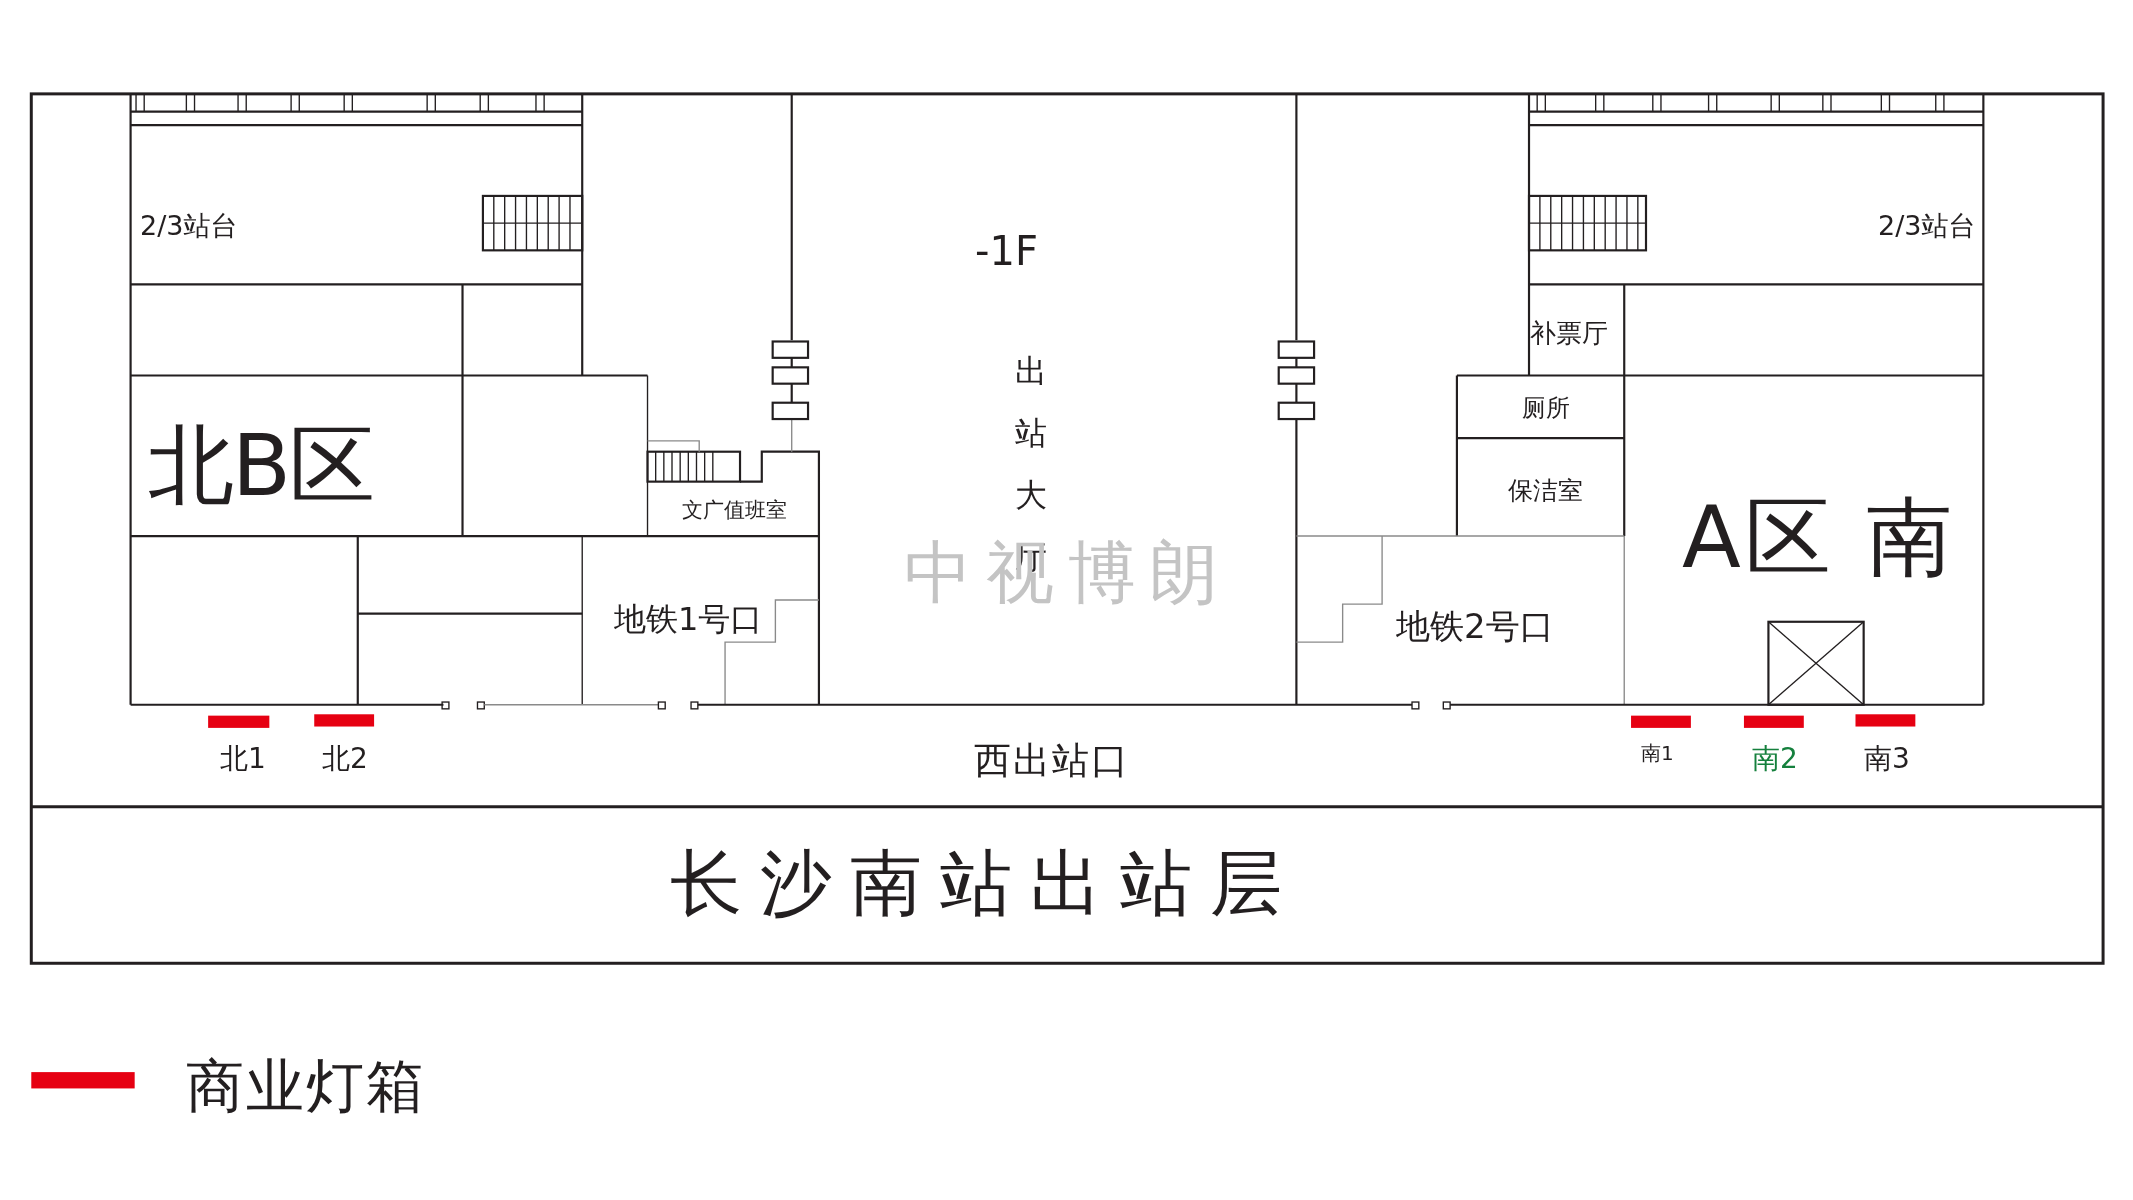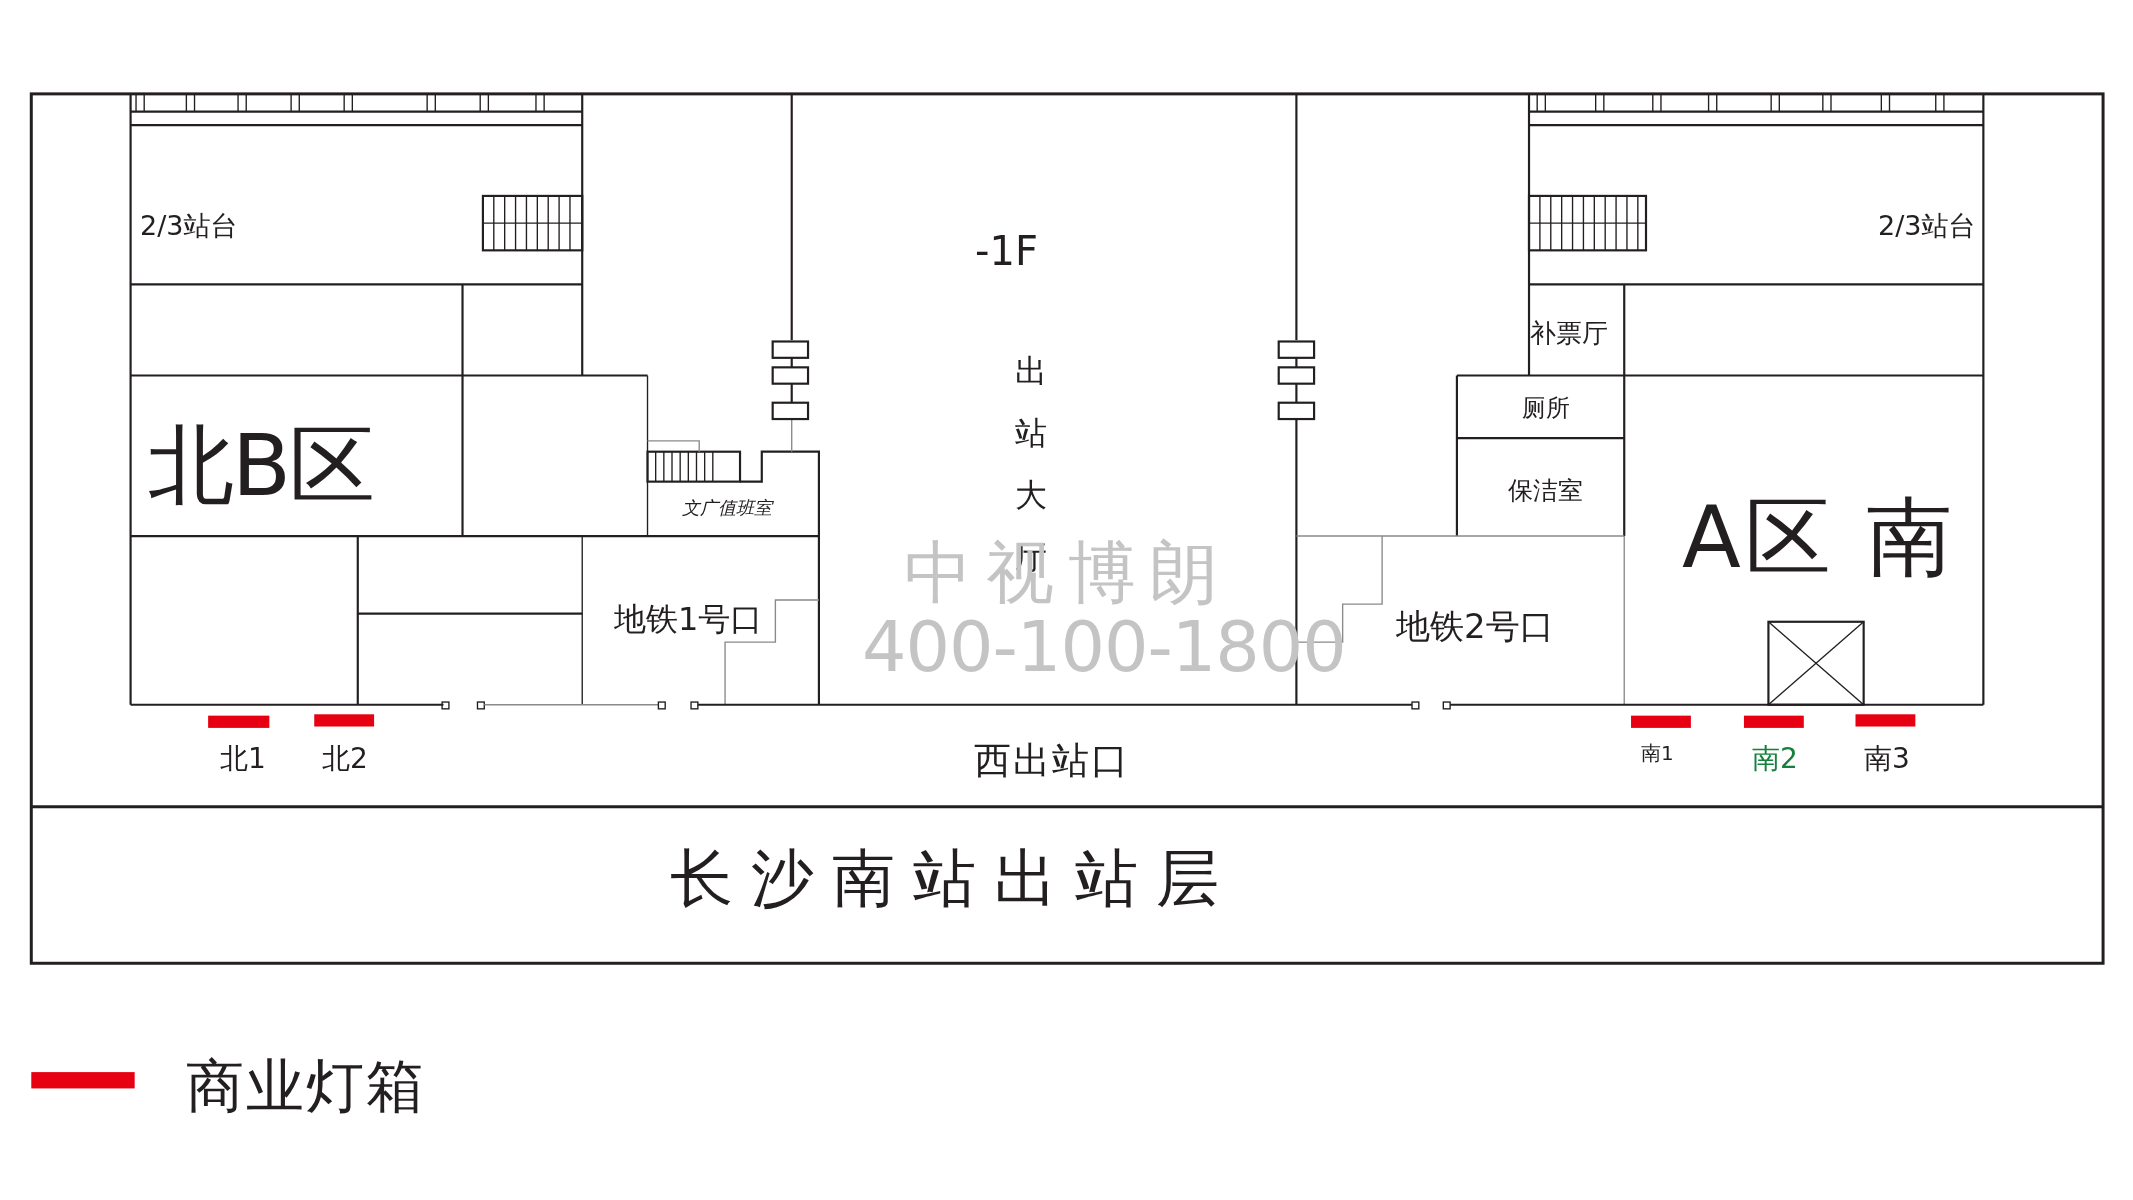--- a/index.html
+++ b/index.html
@@ -170,42 +170,41 @@
   <rect x="23" y="788" width="76" height="12" class="red"></rect>
 </svg>
 
 <div style="position:absolute;left:0;top:0;width:2060px;height:1200px;">
   <span style="position:absolute;left:140px;top:208px;font-size:27px;color:#231f20;">2/3站台</span>
   <span style="position:absolute;left:1878px;top:208px;font-size:27px;color:#231f20;">2/3站台</span>
 
   <span style="position:absolute;left:148px;top:408px;font-size:86px;color:#231f20;letter-spacing:-2px;">北B区</span>
   <span style="position:absolute;left:1682px;top:440px;font-size:86px;color:#231f20;letter-spacing:4px;white-space:pre;margin-top:40px;">A区 南</span>
 
-  <span style="position:absolute;left:682px;top:496px;font-size:18px;color:#231f20;font-style:italic;">文广值班室</span>
+  <span style="position:absolute;left:682px;top:496px;font-size:21px;color:#231f20;">文广值班室</span>
   <span style="position:absolute;left:614px;top:598px;font-size:32px;color:#231f20;">地铁1号口</span>
   <span style="position:absolute;left:1396px;top:604px;font-size:34px;color:#231f20;">地铁2号口</span>
   <span style="position:absolute;left:1530px;top:316px;font-size:26px;color:#231f20;">补票厅</span>
   <span style="position:absolute;left:1522px;top:392px;font-size:24px;color:#231f20;">厕所</span>
   <span style="position:absolute;left:1508px;top:474px;font-size:25px;color:#231f20;">保洁室</span>
 
   <span style="position:absolute;left:975px;top:228px;font-size:40px;color:#231f20;">-1F</span>
   <div style="position:absolute;left:1014px;top:340px;width:34px;font-size:32px;line-height:62px;color:#231f20;text-align:center;">
     <div>出</div>
     <div>站</div>
     <div>大</div>
     <div>厅</div>
   </div>
 
   <span style="position:absolute;left:904px;top:528px;font-size:68px;color:#c4c4c4;letter-spacing:14px;">中视博朗</span>
-  <span style="position:absolute;left:862px;top:606px;font-size:70px;color:#c4c4c4;letter-spacing:-1px;">400-100-1800</span>
 
   <span style="position:absolute;left:974px;top:736px;font-size:37px;color:#231f20;letter-spacing:2px;">西出站口</span>
 
   <span style="position:absolute;left:220px;top:740px;font-size:28px;color:#231f20;">北1</span>
   <span style="position:absolute;left:322px;top:740px;font-size:28px;color:#231f20;">北2</span>
   <span style="position:absolute;left:1641px;top:740px;font-size:20px;color:#231f20;">南1</span>
   <span style="position:absolute;left:1752px;top:740px;font-size:28px;color:#15803d;">南2</span>
   <span style="position:absolute;left:1864px;top:740px;font-size:28px;color:#231f20;">南3</span>
 
-  <span style="position:absolute;left:670px;top:836px;font-size:63px;color:#231f20;letter-spacing:18px;">长沙南站出站层</span>
+  <span style="position:absolute;left:670px;top:836px;font-size:72px;color:#231f20;letter-spacing:18px;">长沙南站出站层</span>
 
   <span style="position:absolute;left:186px;top:1048px;font-size:58px;color:#231f20;letter-spacing:2px;">商业灯箱</span>
 </div>
 
 </body></html>

